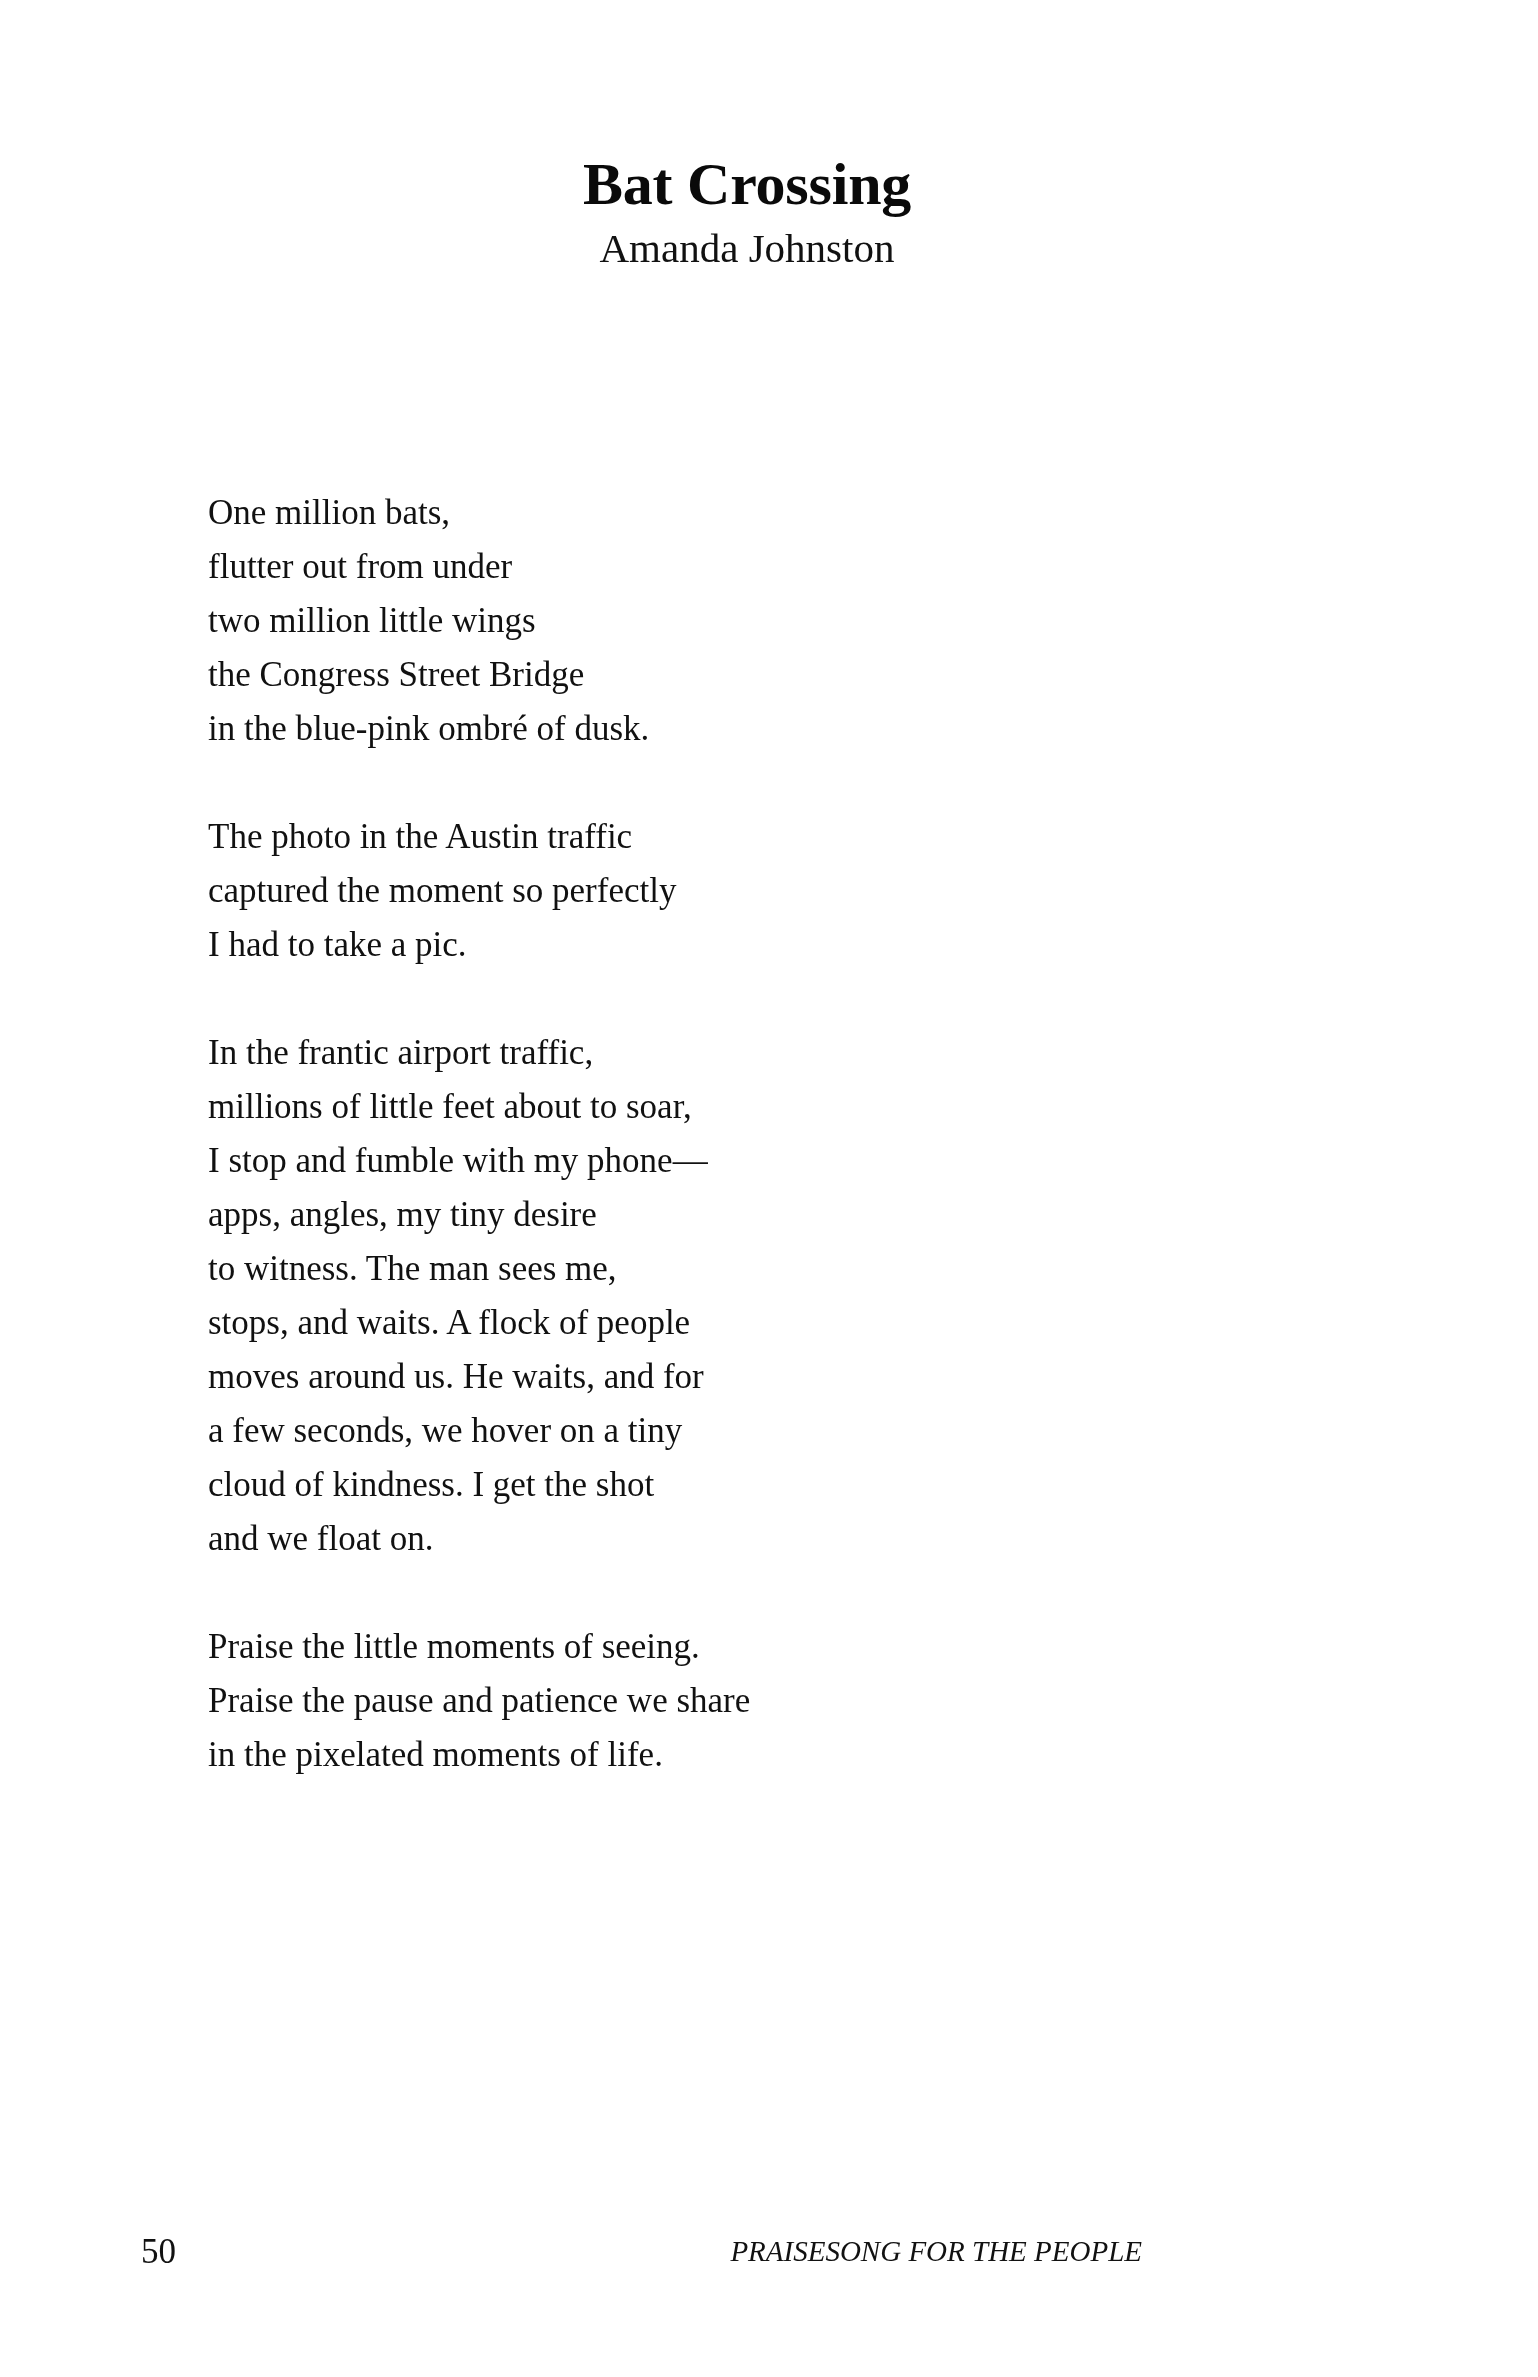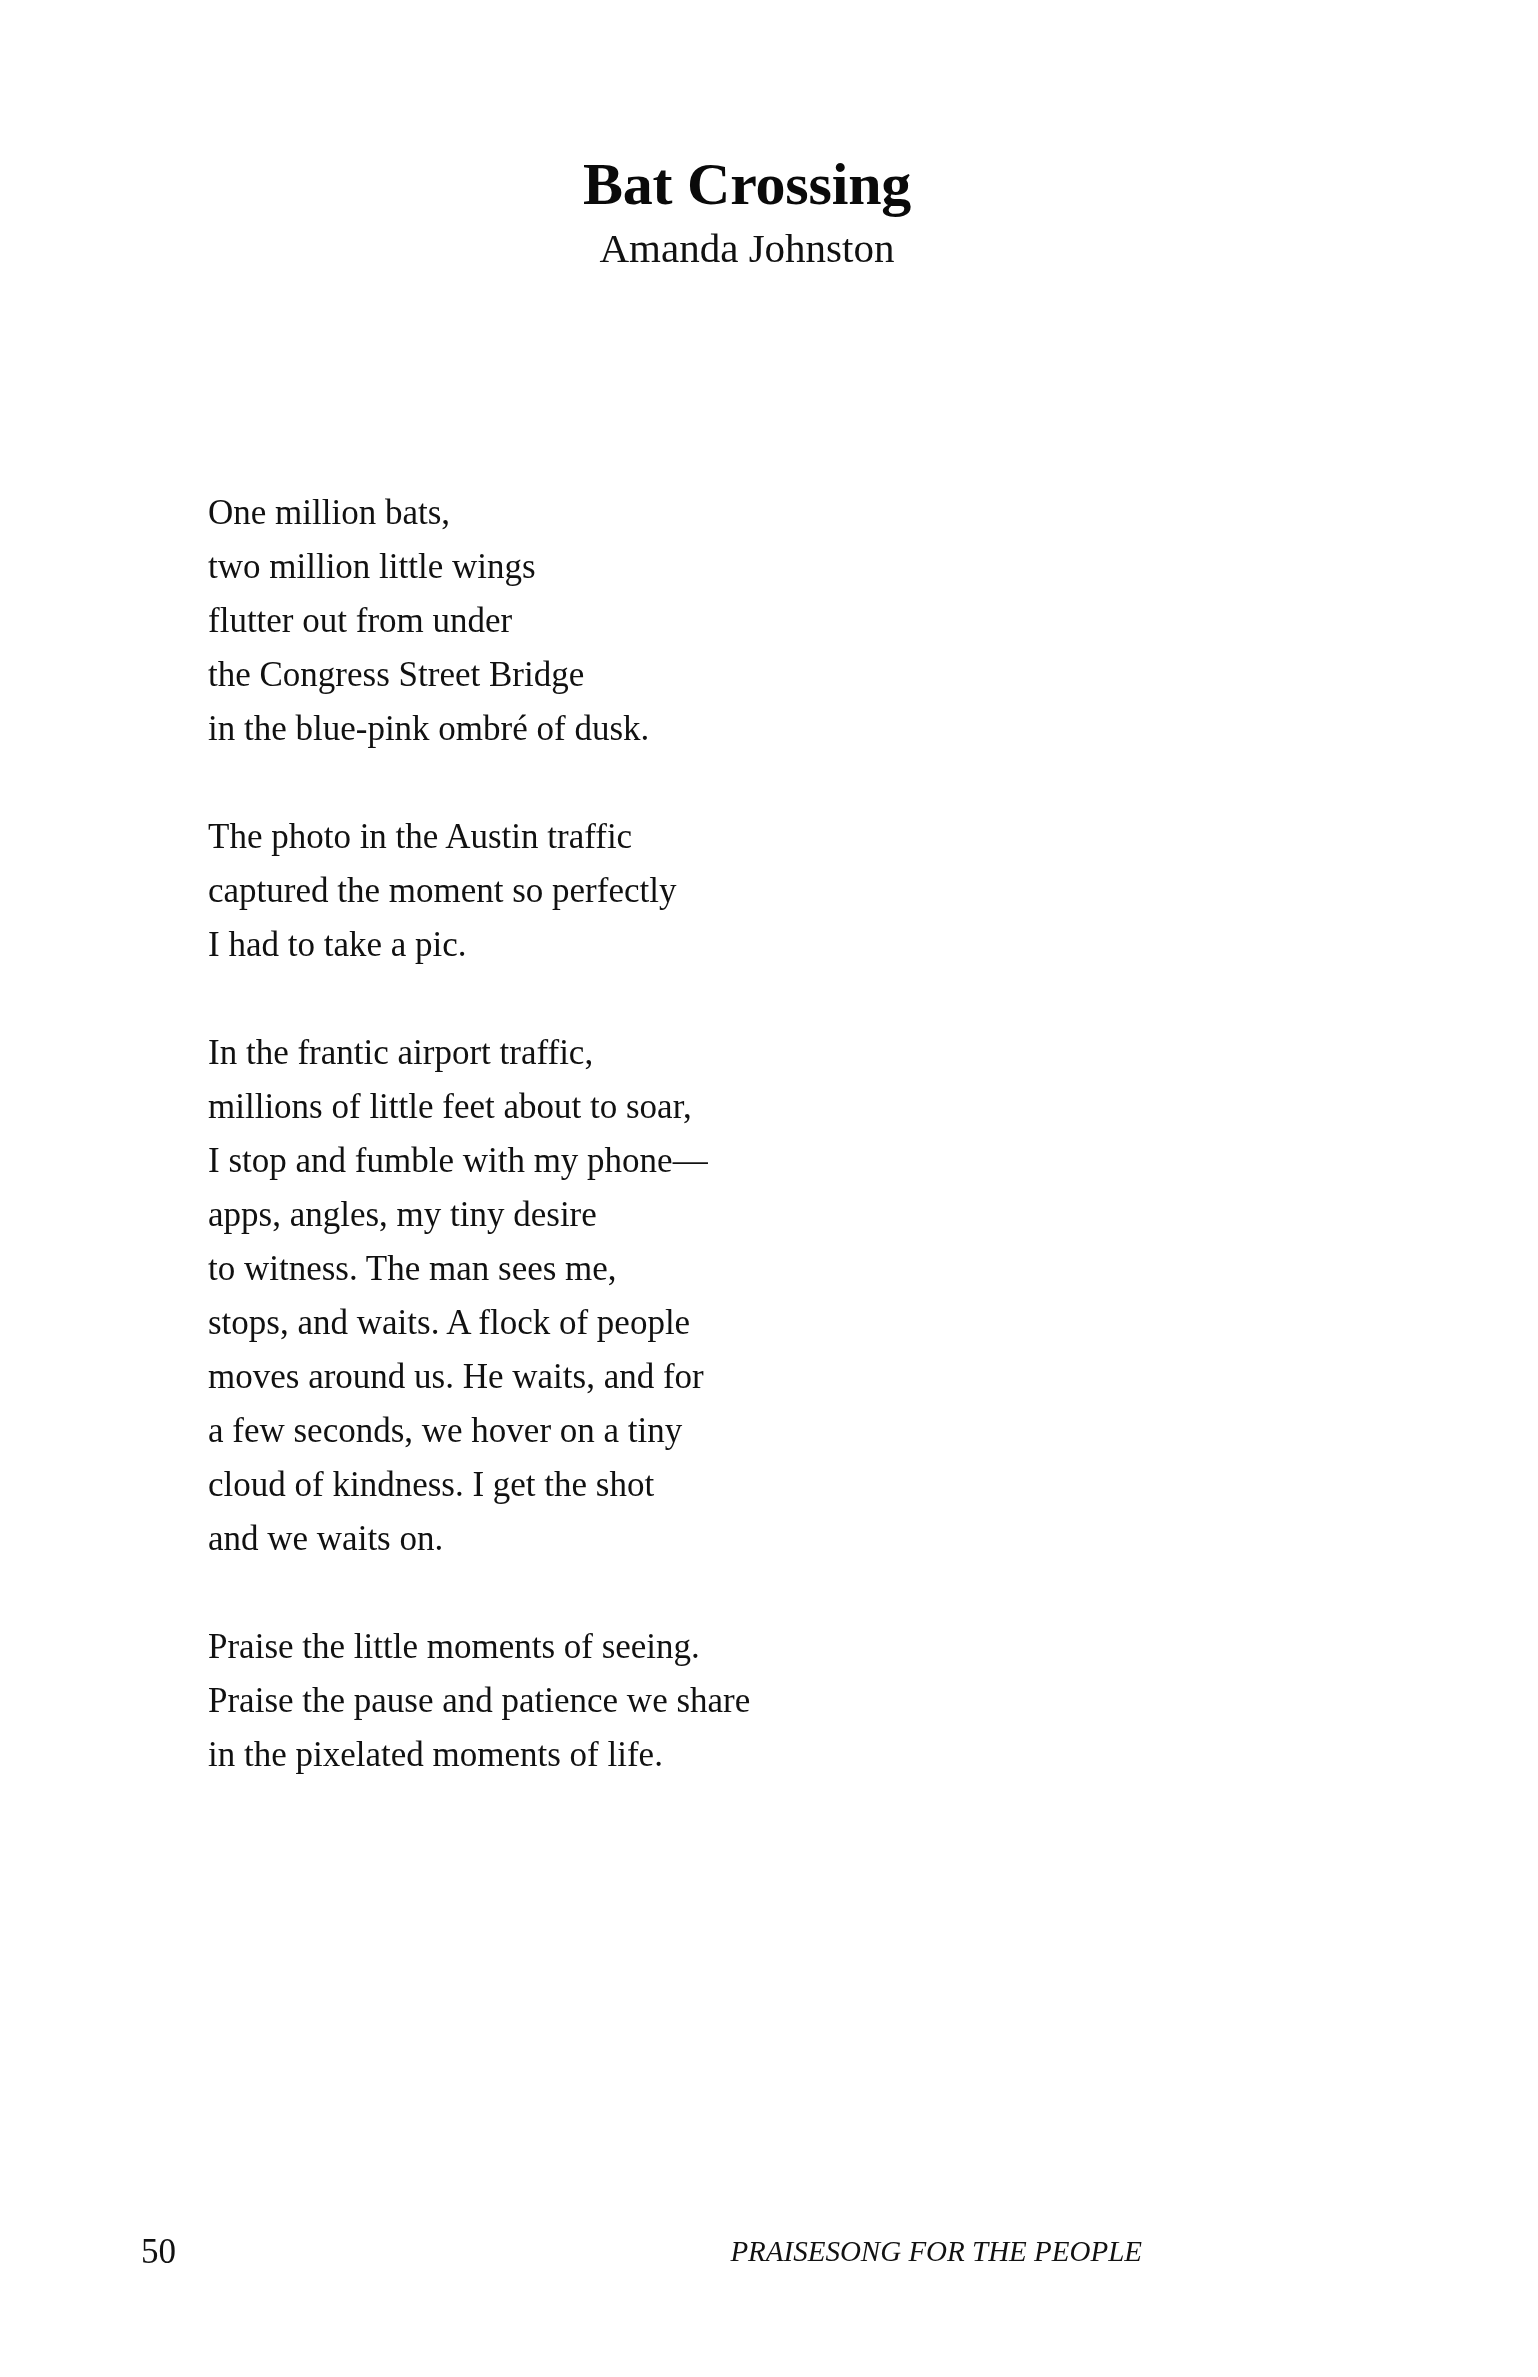--- a/index.html
+++ b/index.html
@@ -95,43 +95,43 @@
 
   <div class="header">
     <h1 class="poem-title">Bat Crossing</h1>
     <h2 class="poem-author">Amanda Johnston</h2>
   </div>
 
   <div class="poem">
 
     <div class="stanza">
       <span class="line">One million bats,</span>
+      <span class="line">flutter out from under</span>
       <span class="line">two million little wings</span>
-      <span class="line">flutter out from under</span>
       <span class="line">the Congress Street Bridge</span>
       <span class="line">in the blue-pink ombré of dusk.</span>
     </div>
 
     <div class="stanza">
       <span class="line">The photo in the Austin traffic</span>
       <span class="line">captured the moment so perfectly</span>
       <span class="line">I had to take a pic.</span>
     </div>
 
     <div class="stanza">
       <span class="line">In the frantic airport traffic,</span>
       <span class="line">millions of little feet about to soar,</span>
       <span class="line">I stop and fumble with my phone—</span>
       <span class="line">apps, angles, my tiny desire</span>
       <span class="line">to witness. The man sees me,</span>
       <span class="line">stops, and waits. A flock of people</span>
       <span class="line">moves around us. He waits, and for</span>
       <span class="line">a few seconds, we hover on a tiny</span>
       <span class="line">cloud of kindness. I get the shot</span>
-      <span class="line">and we waits on.</span>
+      <span class="line">and we float on.</span>
     </div>
 
     <div class="stanza">
       <span class="line">Praise the little moments of seeing.</span>
       <span class="line">Praise the pause and patience we share</span>
       <span class="line">in the pixelated moments of life.</span>
     </div>
 
   </div>
 

